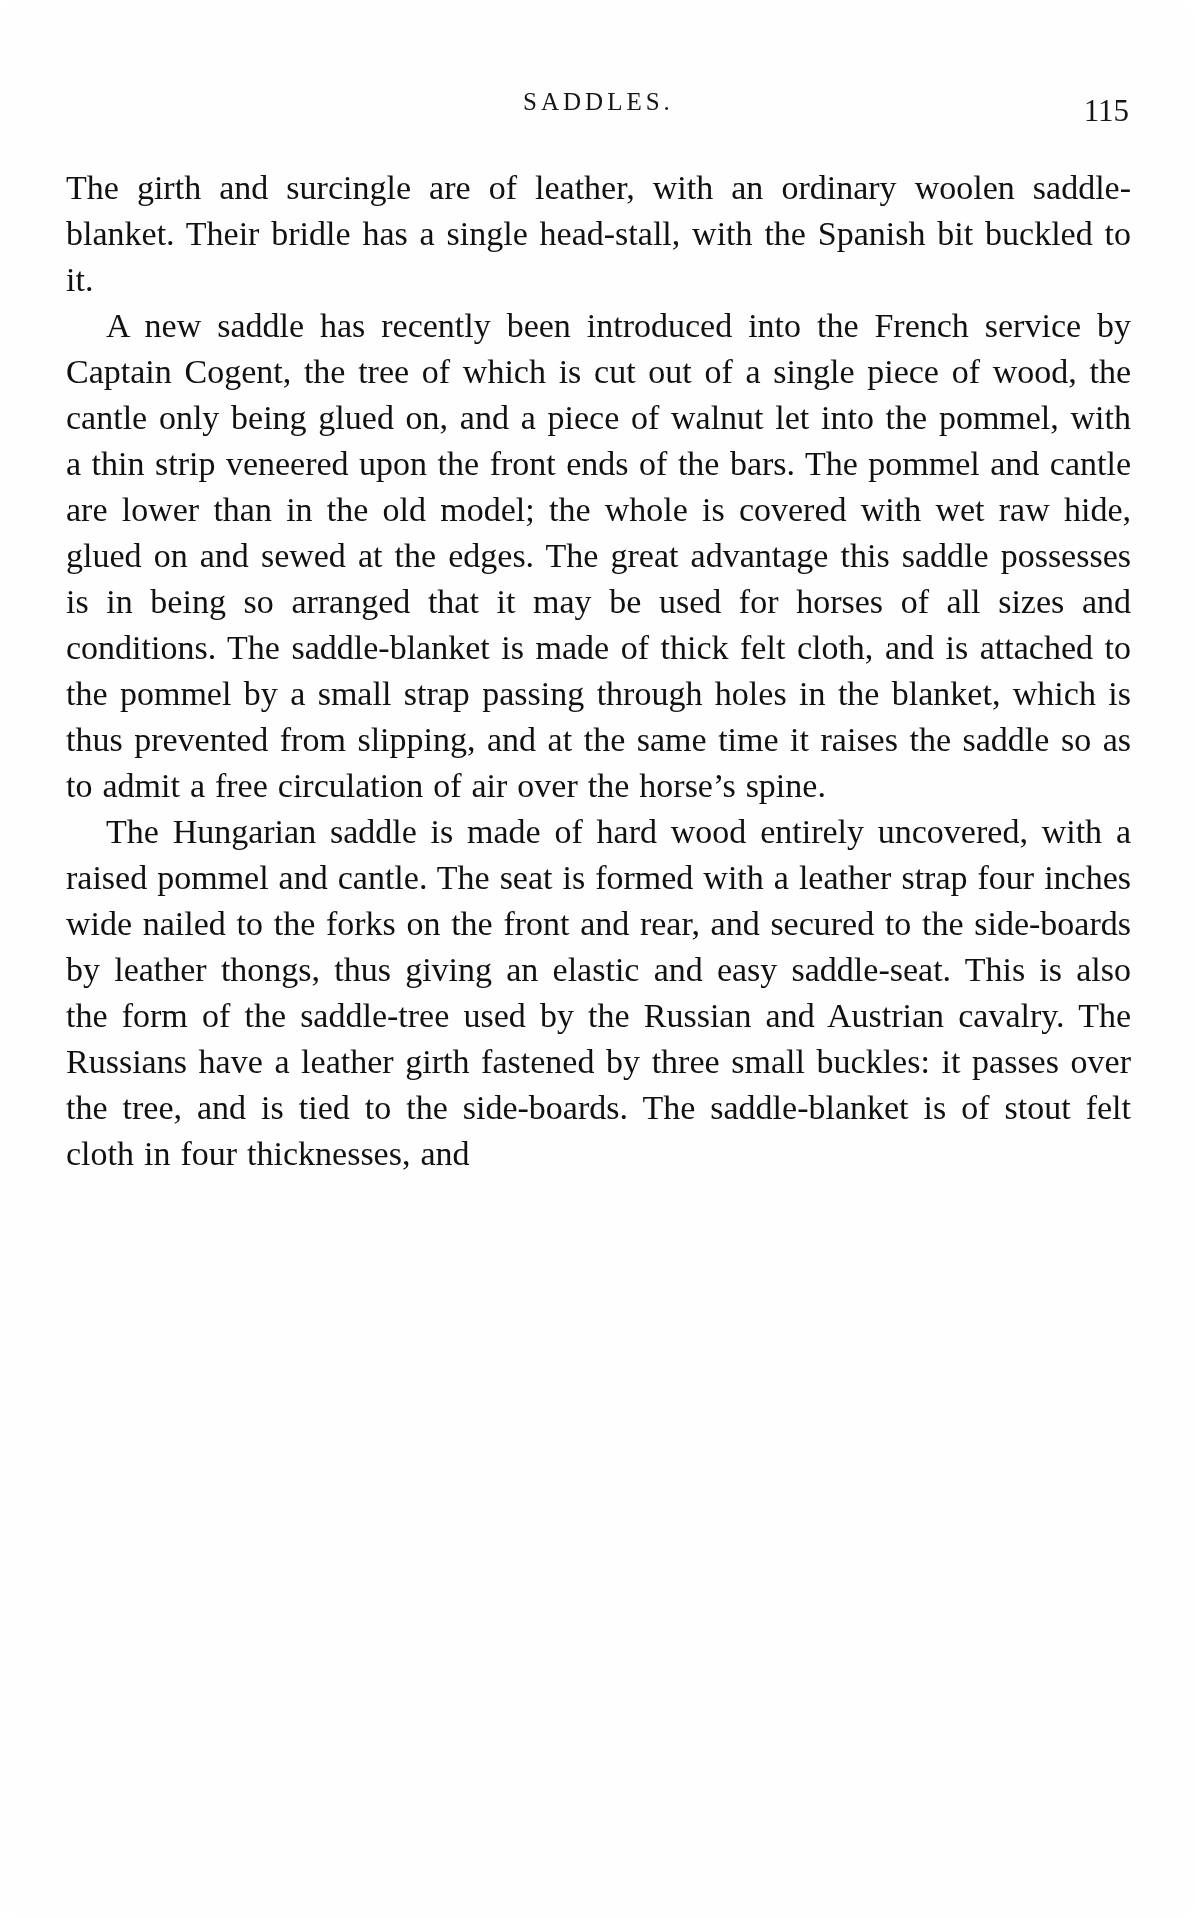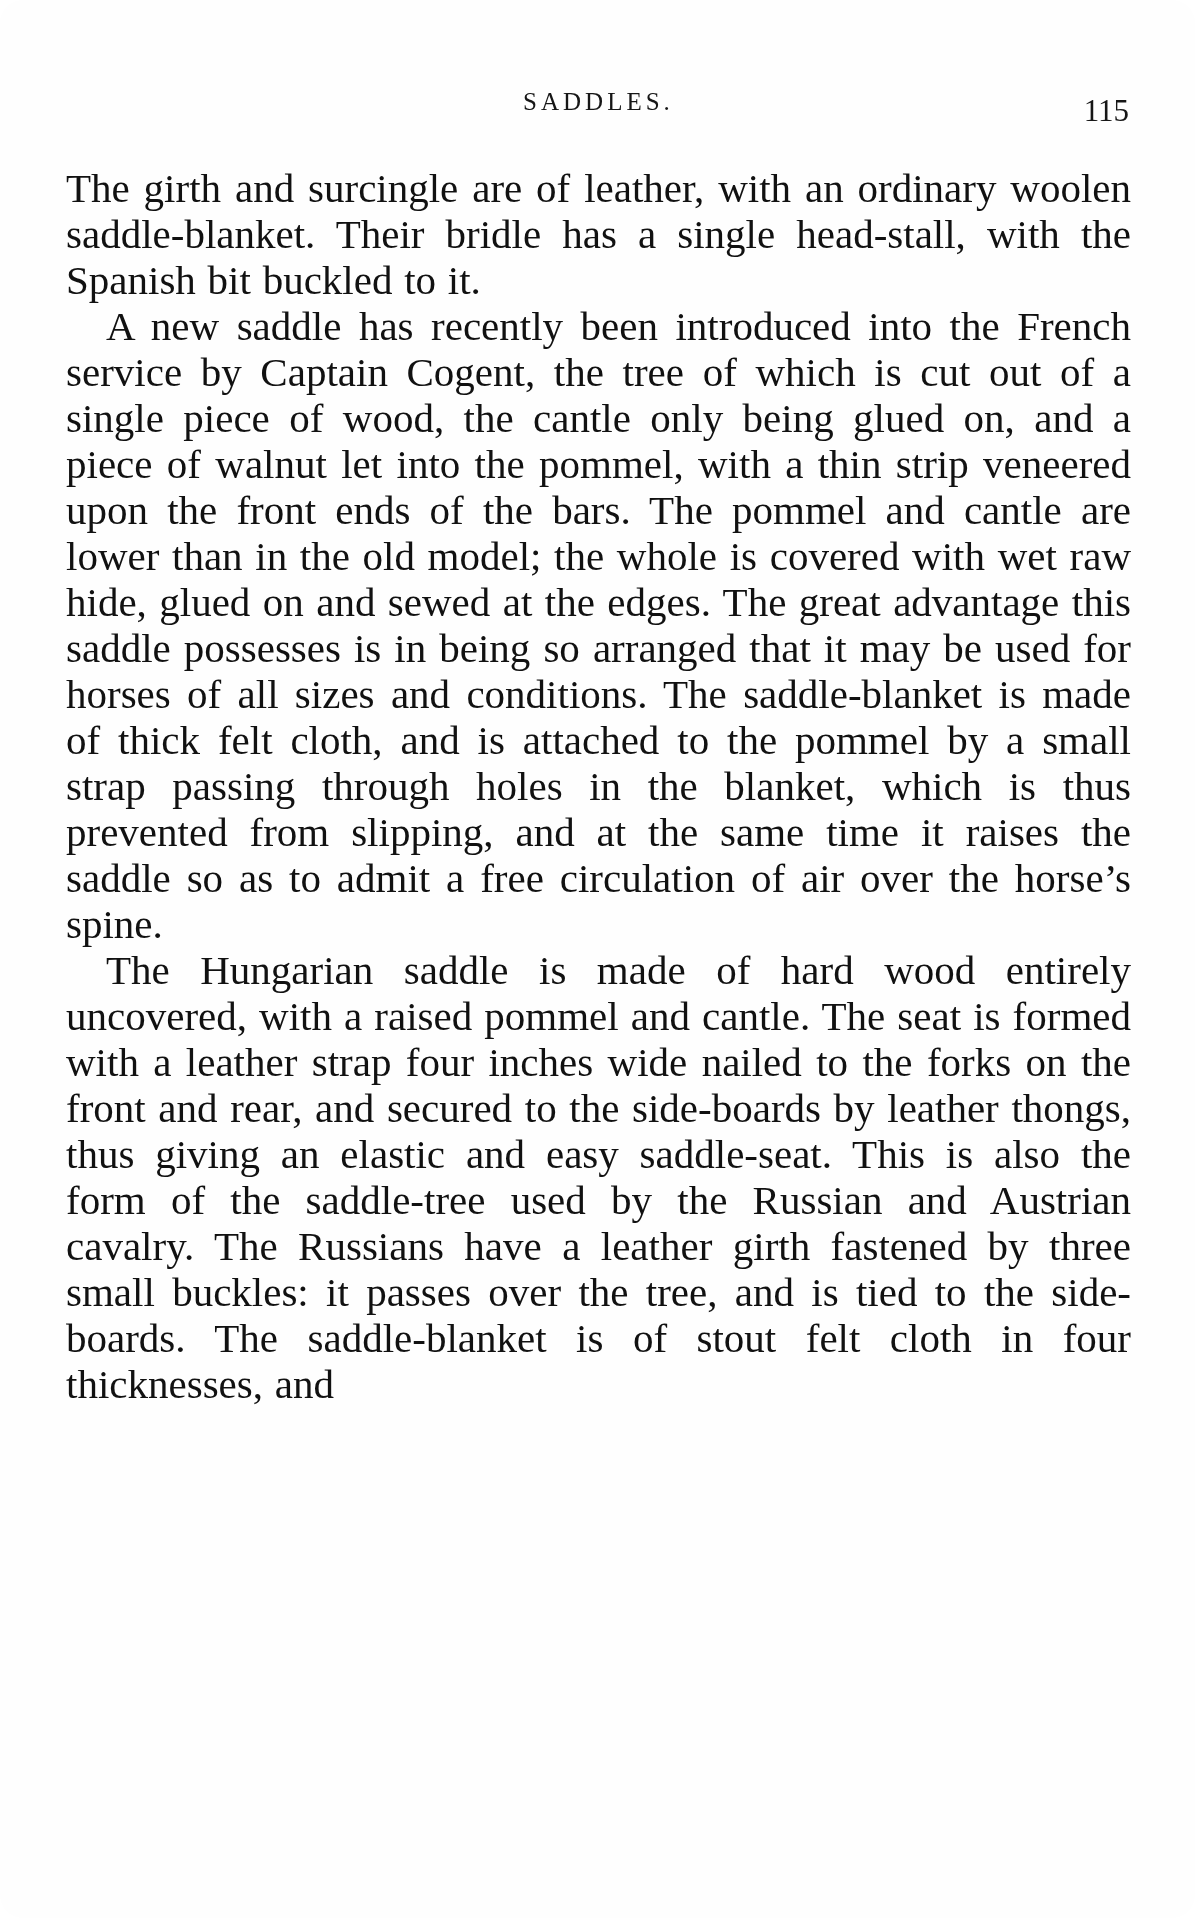--- a/index.html
+++ b/index.html
@@ -35,21 +35,21 @@
     padding-top: 6px;
   }
   .page-number {
     position: absolute;
     right: 2px;
     top: 11px;
     font-size: 31px;
     color: #161616;
   }
   .text-block {
-    font-size: 41px;
+    font-size: 34px;
     line-height: 46px;
     text-align: justify;
     word-spacing: 1.5px;
     margin-top: 39px;
   }
   .para {
     margin: 0;
     padding: 0;
   }
   .para.indent {

